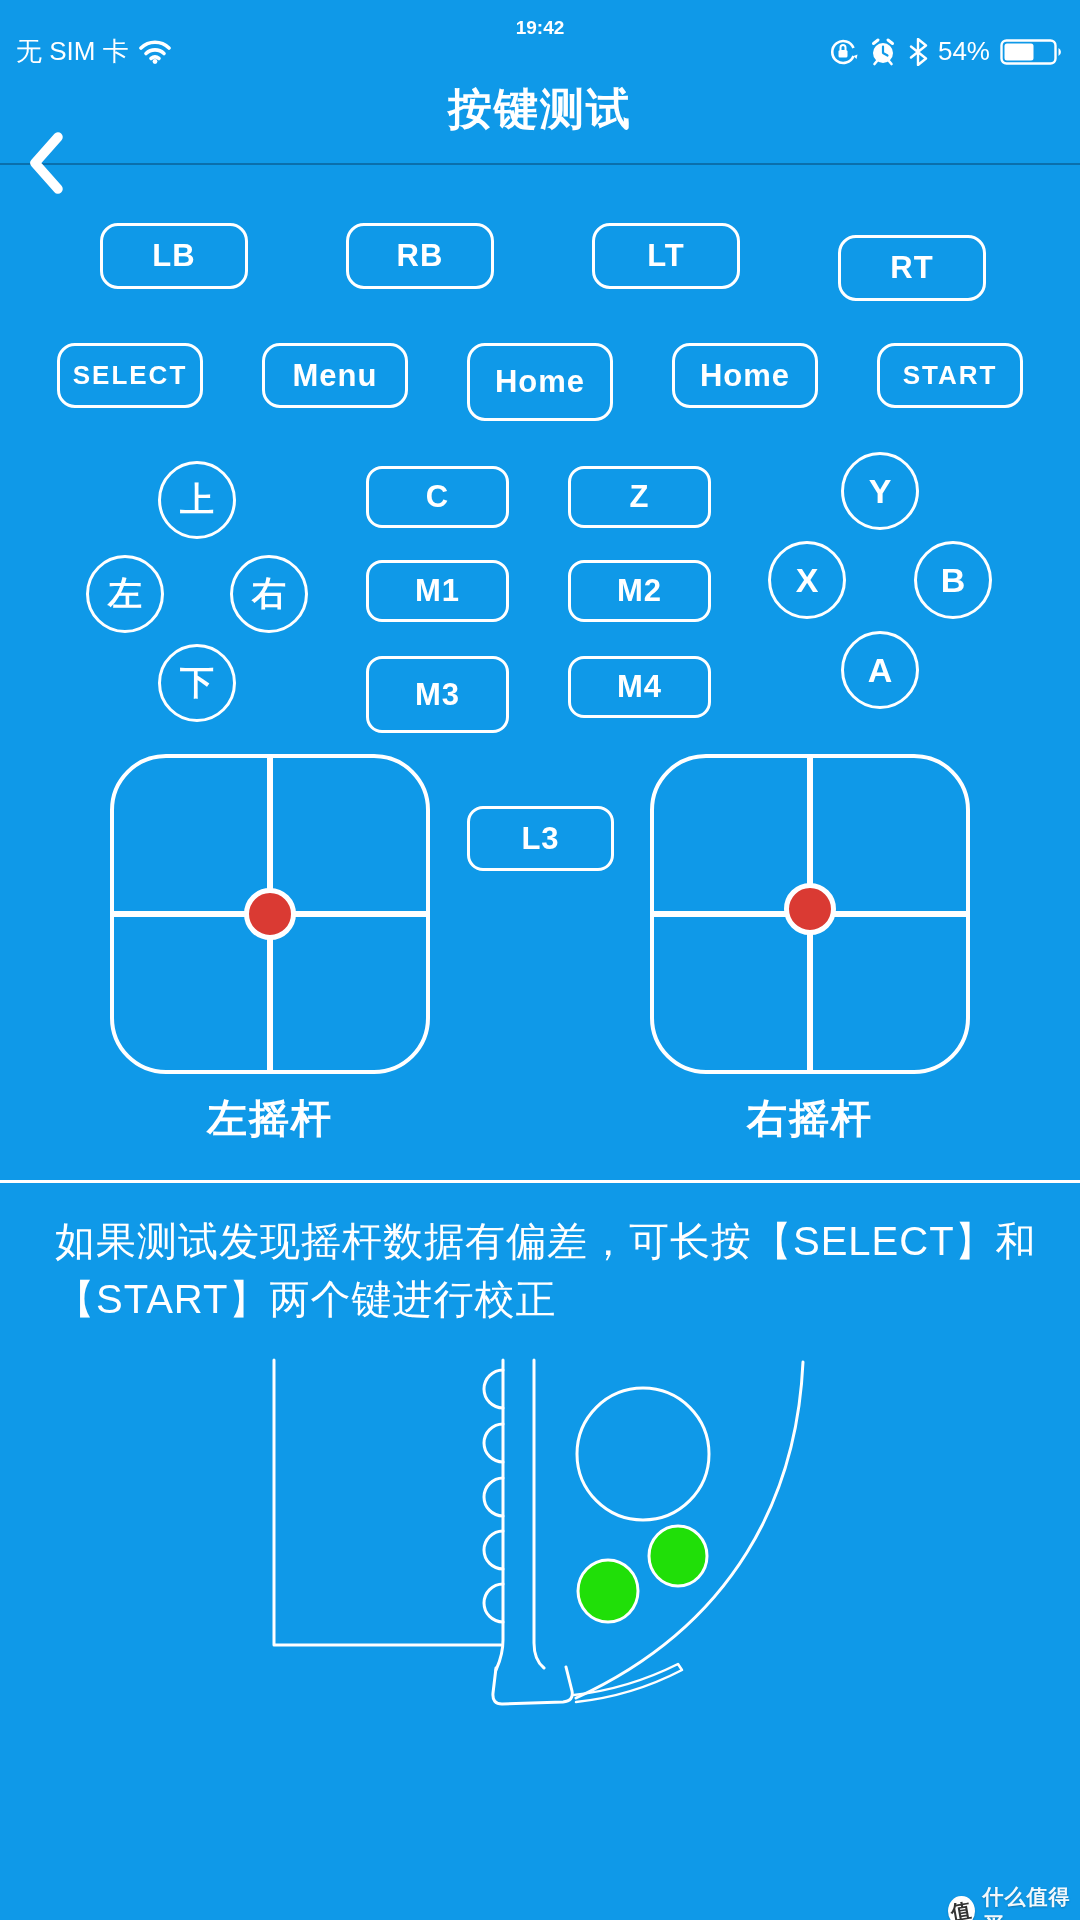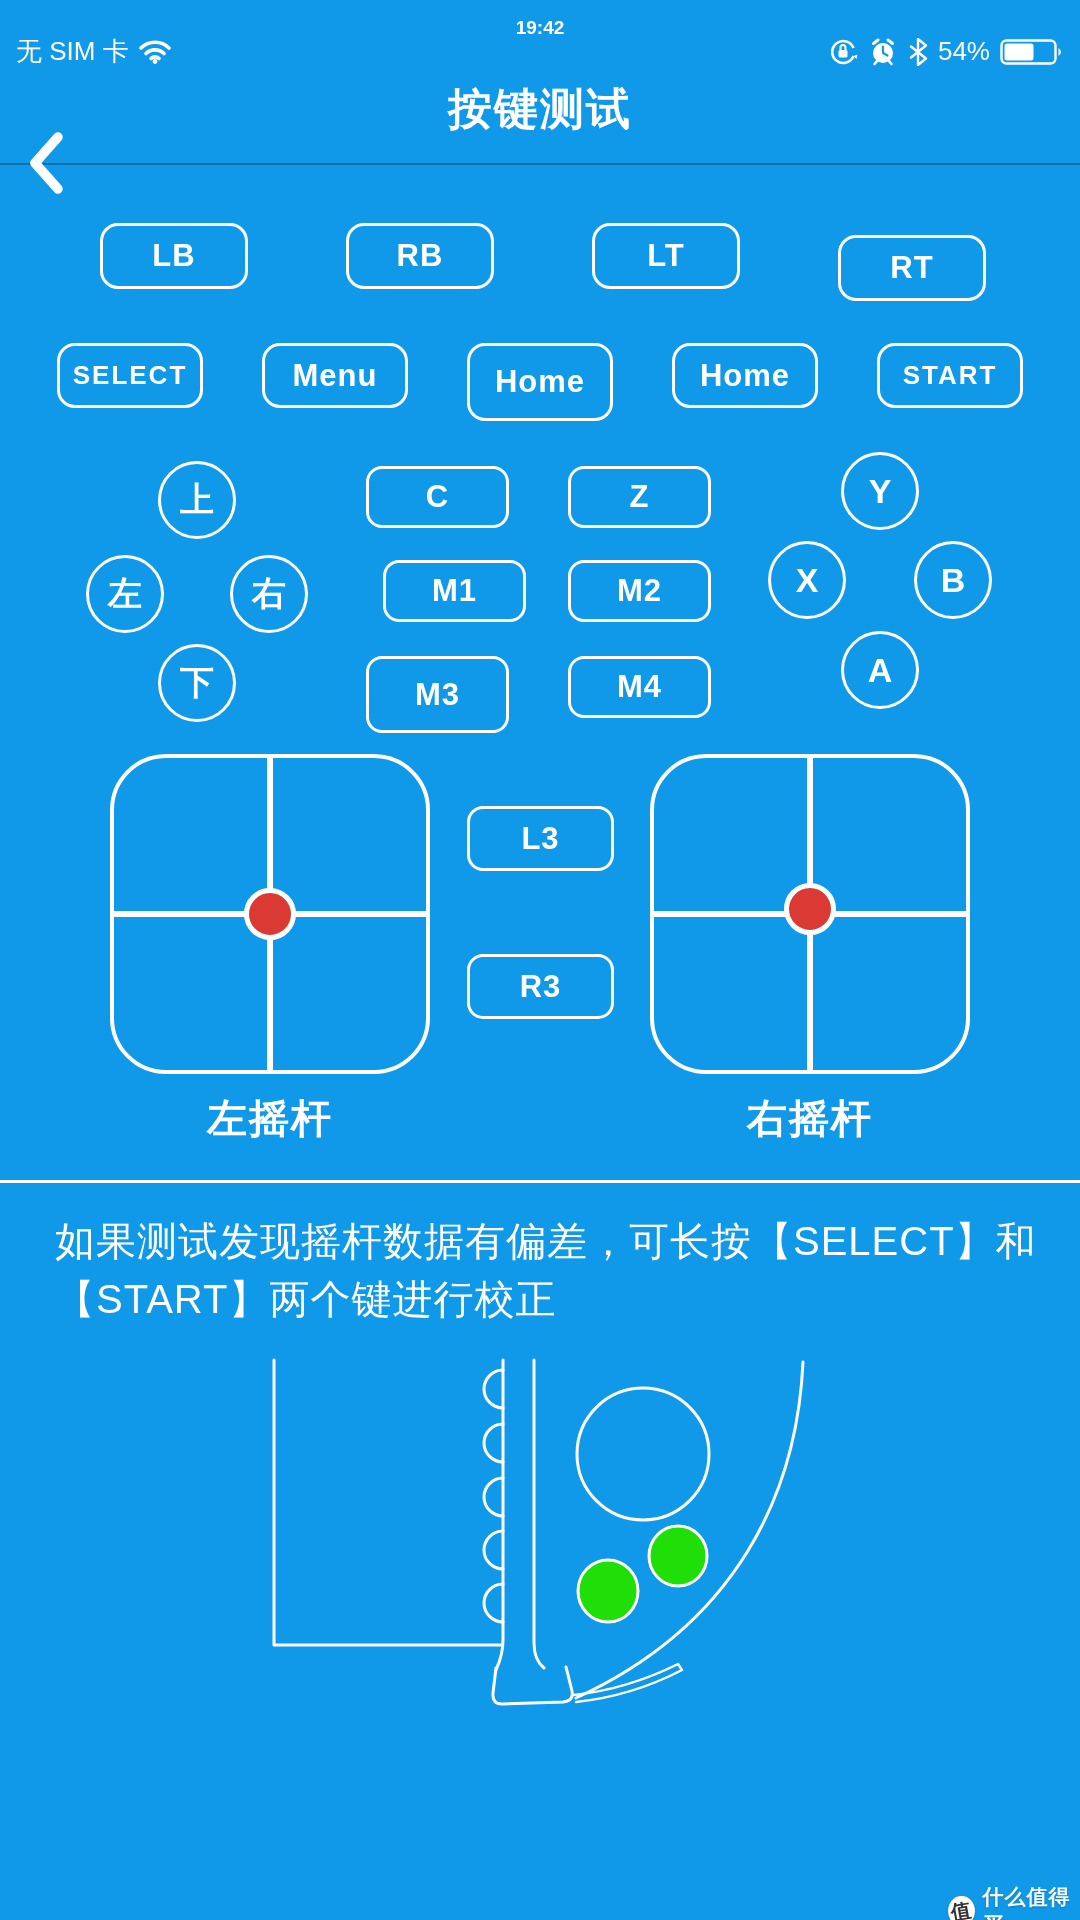--- a/index.html
+++ b/index.html
@@ -123,21 +123,21 @@
   <div class="pill" style="left:672px;top:343px;width:146px;height:65px;">Home</div>
   <div class="pill small-text" style="left:877px;top:343px;width:146px;height:65px;">START</div>
 
   <div class="circle-btn" style="left:158px;top:461px;">上</div>
   <div class="circle-btn" style="left:86px;top:555px;">左</div>
   <div class="circle-btn" style="left:230px;top:555px;">右</div>
   <div class="circle-btn" style="left:158px;top:644px;">下</div>
 
   <div class="pill macro" style="left:366px;top:466px;width:143px;height:62px;">C</div>
   <div class="pill macro" style="left:568px;top:466px;width:143px;height:62px;">Z</div>
-  <div class="pill macro" style="left:366px;top:560px;width:143px;height:62px;margin-left:17px;">M1</div>
+  <div class="pill macro" style="left:366px;top:560px;width:143px;height:62px;">M1</div>
   <div class="pill macro" style="left:568px;top:560px;width:143px;height:62px;">M2</div>
   <div class="pill macro" style="left:366px;top:656px;width:143px;height:77px;">M3</div>
   <div class="pill macro" style="left:568px;top:656px;width:143px;height:62px;">M4</div>
 
   <div class="circle-btn" style="left:841px;top:452px;">Y</div>
   <div class="circle-btn" style="left:768px;top:541px;">X</div>
   <div class="circle-btn" style="left:914px;top:541px;">B</div>
   <div class="circle-btn" style="left:841px;top:631px;">A</div>
 
   <div class="pad" style="left:110px;top:754px;">
@@ -145,21 +145,20 @@
     <div class="hline"></div>
     <div class="stick-dot"></div>
   </div>
   <div class="pad" style="left:650px;top:754px;">
     <div class="vline"></div>
     <div class="hline"></div>
     <div class="stick-dot raised"></div>
   </div>
 
   <div class="pill macro" style="left:467px;top:806px;width:147px;height:65px;">L3</div>
-  <div class="pill macro" style="left:467px;top:954px;width:147px;height:65px;">R3</div>
 
   <div class="pad-label" style="left:110px;top:1091px;">左摇杆</div>
   <div class="pad-label" style="left:650px;top:1091px;">右摇杆</div>
 
   <div class="divider"></div>
   <div class="notice">
     <div>如果测试发现摇杆数据有偏差，可长按【SELECT】和</div>
     <div>【START】两个键进行校正</div>
   </div>
 

